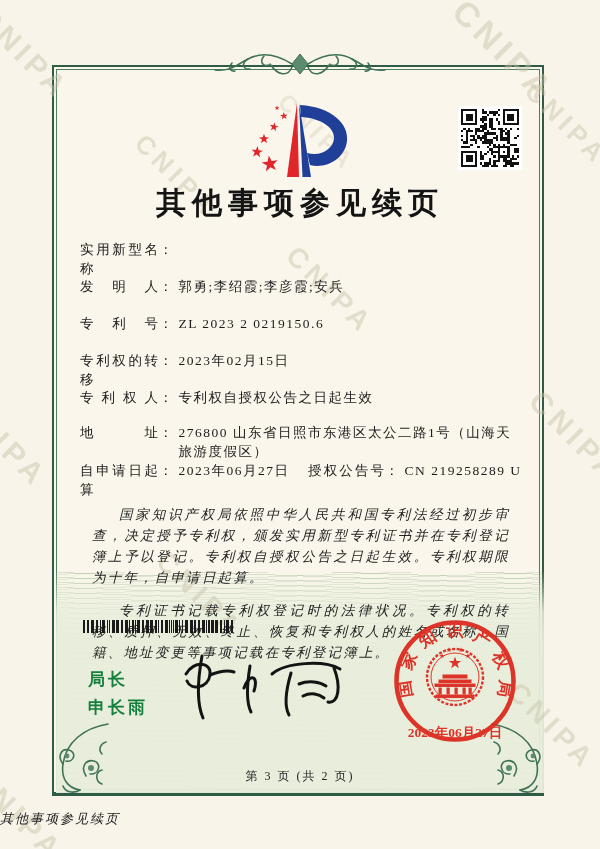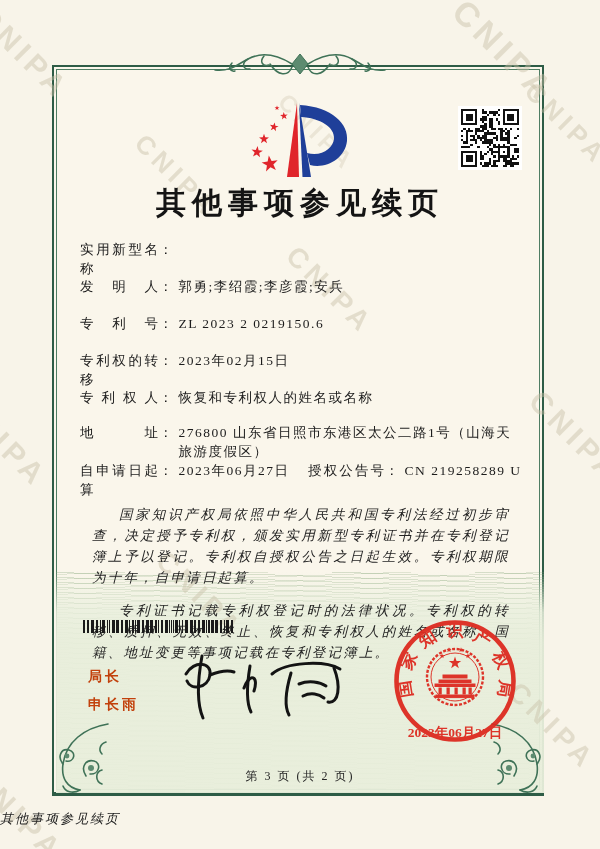--- a/index.html
+++ b/index.html
@@ -27,21 +27,21 @@
   .flabel{display:inline-block;width:78px;text-align:justify;text-align-last:justify;flex:none}
   .fcolon{flex:none;margin:0 6px 0 1px}
   .fvalue{letter-spacing:1.5px}
   .addrval{max-width:338px;display:inline-block}
   .paras{position:absolute;left:80px;width:442px;top:492px;z-index:4;font-size:13.5px;
          font-style:italic;line-height:21px;letter-spacing:2.2px;color:#232323;text-align:justify}
   .paras p{margin:12px;text-indent:2em}
   .barcode{position:absolute;left:83px;top:620px;width:170px;height:13px;z-index:4;font-size:0}
   .barcode i{display:inline-block;height:100%;background:#1a1a1a}
   .signer{position:absolute;left:88px;z-index:4;font-family:"Liberation Sans",sans-serif;
-          font-weight:700;font-size:14px;letter-spacing:3px;color:#c2410c}
+          font-weight:700;font-size:17px;letter-spacing:3px;color:#15803d}
   .signature{position:absolute;left:172px;top:644px;z-index:5}
   .seal{position:absolute;left:389px;top:617px;z-index:5;opacity:.95}
   .pageno{position:absolute;left:0;width:600px;top:768px;z-index:4;text-align:center;
           font-size:12px;letter-spacing:2px;color:#222}
   .footnote{position:absolute;left:0;width:600px;top:810px;z-index:4;
             font-size:13px;font-style:italic;letter-spacing:2px;color:#222}
   .ornament{position:absolute;z-index:4;pointer-events:none}
   .corner-right{transform:scaleX(-1)}
 </style>
 </head>
@@ -351,21 +351,21 @@
     <span class="fvalue">ZL 2023 2 0219150.6</span>
   </div>
   <div class="frow" style="top:351px">
     <span class="flabel">专利权的转移</span>
     <span class="fcolon">：</span>
     <span class="fvalue">2023年02月15日</span>
   </div>
   <div class="frow" style="top:388px">
     <span class="flabel">专利权人</span>
     <span class="fcolon">：</span>
-    <span class="fvalue">恢复和专利权人的姓名或名称</span>
+    <span class="fvalue">专利权自授权公告之日起生效</span>
   </div>
   <div class="frow" style="top:423px">
     <span class="flabel">地址</span>
     <span class="fcolon">：</span>
     <span class="fvalue addrval">276800 山东省日照市东港区太公二路1号（山海天旅游度假区）</span>
   </div>
   <div class="frow" style="top:461px">
     <span class="flabel">自申请日起算</span>
     <span class="fcolon">：</span>
     <span class="fvalue">2023年06月27日</span>

